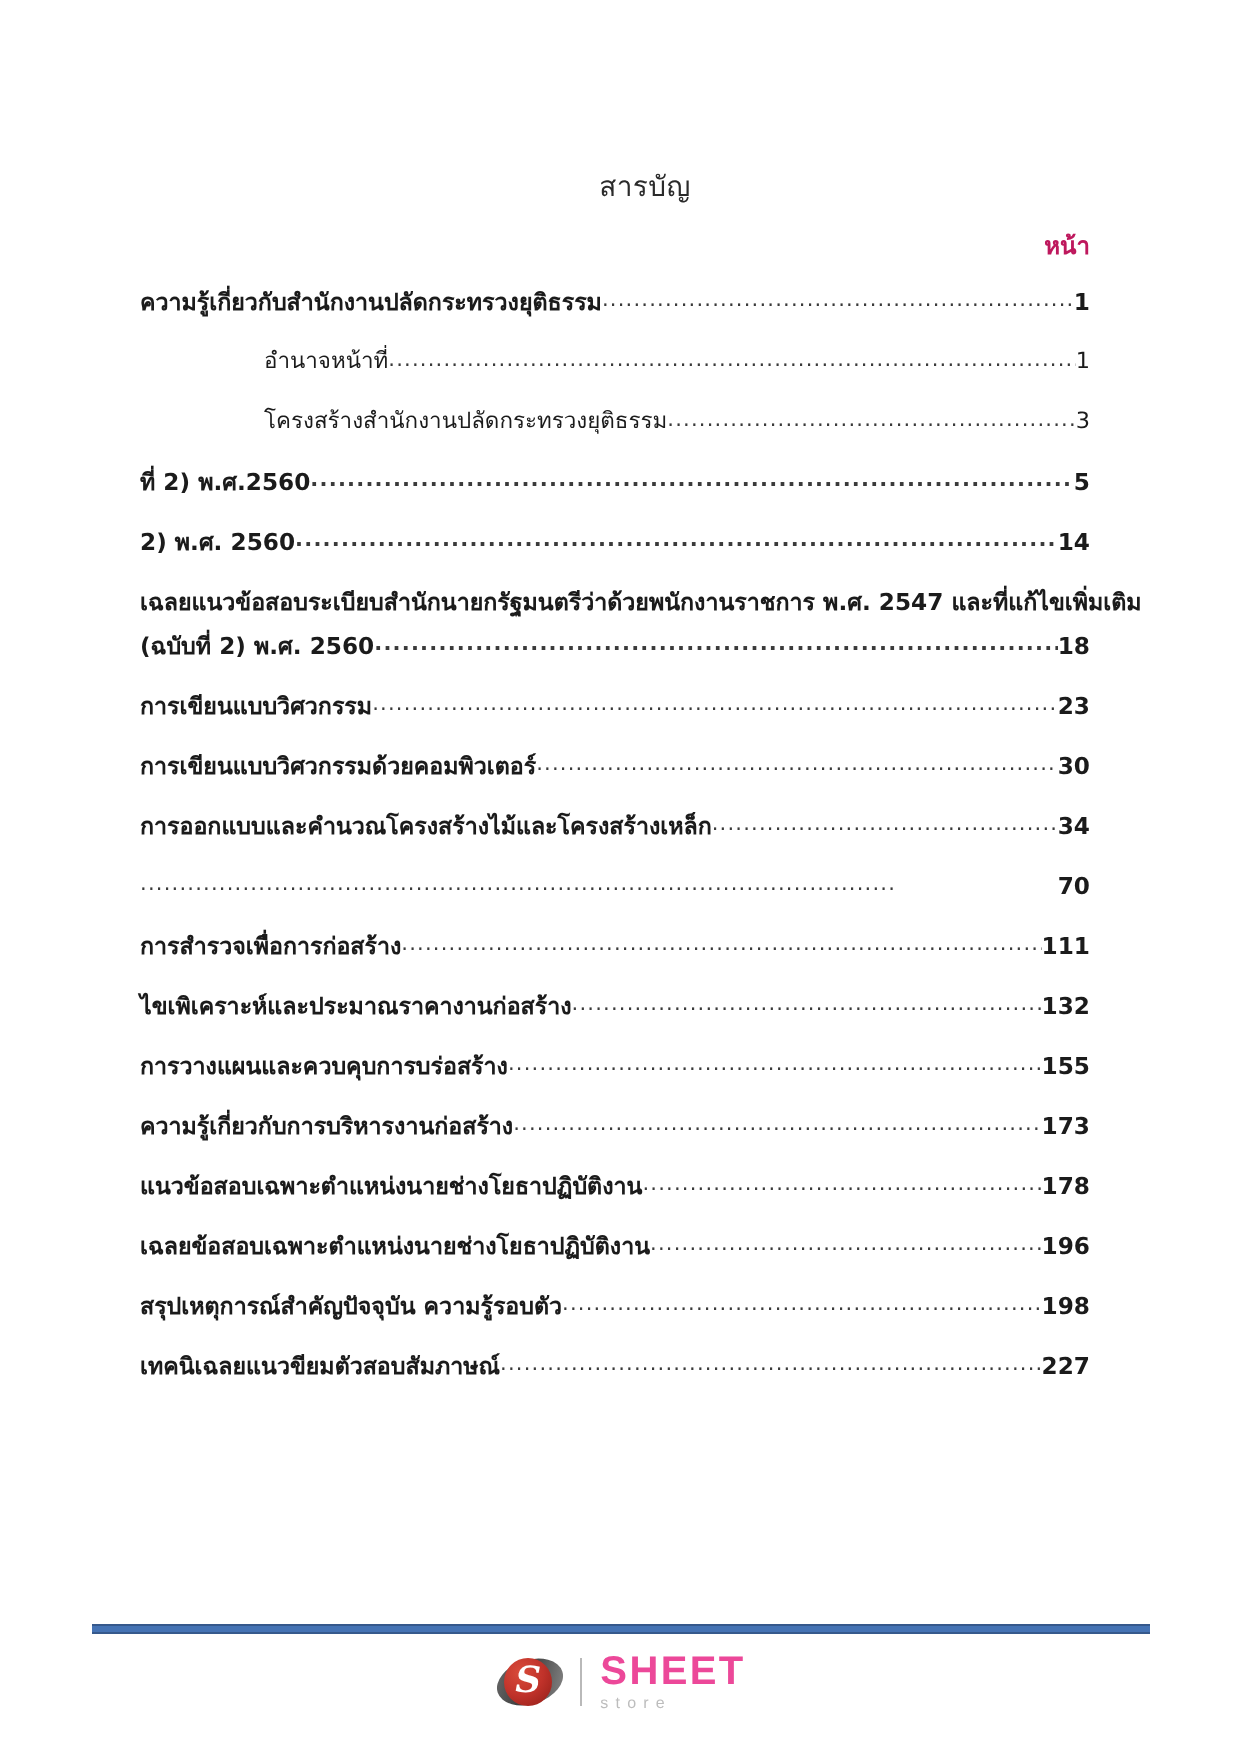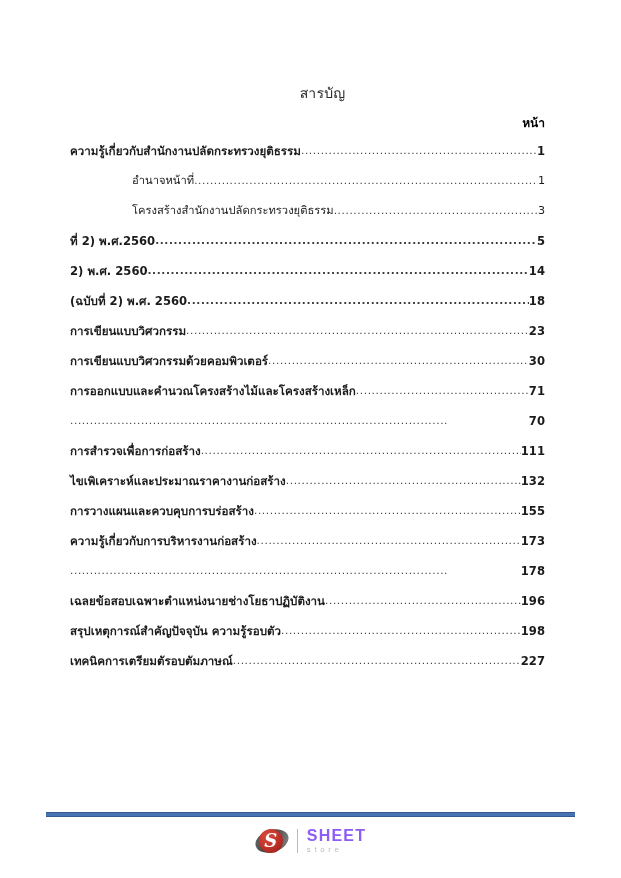--- a/index.html
+++ b/index.html
@@ -37,21 +37,21 @@
   }
 
   .page-col-label {
     position: absolute;
     top: 113px;
     left: 0;
     width: 545px;
     text-align: right;
     font-size: 12px;
     font-weight: 700;
-    color: #000000;
+    color: #be185d;
   }
 
   
   .toc-body {
     position: absolute;
     top: 142px;
     left: 70px;
     width: 475px;
   }
 
@@ -204,24 +204,24 @@
     margin-right: 9px;
     flex: 0 0 auto;
   }
 
   .logo-text {
     flex: 0 0 auto;
     line-height: 1;
   }
   .logo-text .brand {
     display: block;
-    font-size: 16px;
+    font-size: 20px;
     font-weight: 700;
     letter-spacing: 1.2px;
-    color: #8b5cf6;
+    color: #ec4899;
     font-family: "Liberation Sans", sans-serif;
   }
   .logo-text .sub {
     display: block;
     font-size: 8px;
     letter-spacing: 3.6px;
     color: #bdbdbd;
     margin-top: 2px;
     font-family: "Liberation Sans", sans-serif;
   }
@@ -265,20 +265,21 @@
         </span>
       </div>
       <div class="toc-entry level-1 wrap-entry spaced">
         <span class="line2">
           <span class="label">2) พ.ศ. 2560 </span>
           <span class="leader">................................................................................................</span>
           <span class="pageno">14</span>
         </span>
       </div>
       <div class="toc-entry level-1 wrap-entry spaced">
+        <span class="line1">เฉลยแนวข้อสอบระเบียบสำนักนายกรัฐมนตรีว่าด้วยพนักงานราชการ พ.ศ. 2547 และที่แก้ไขเพิ่มเติม</span>
         <span class="line2">
           <span class="label">(ฉบับที่ 2) พ.ศ. 2560</span>
           <span class="leader">................................................................................................</span>
           <span class="pageno">18</span>
         </span>
       </div>
       <div class="toc-entry level-1">
         <span class="row">
           <span class="label">การเขียนแบบวิศวกรรม </span>
           <span class="leader">................................................................................................</span>
@@ -289,21 +290,21 @@
         <span class="row">
           <span class="label">การเขียนแบบวิศวกรรมด้วยคอมพิวเตอร์</span>
           <span class="leader">................................................................................................</span>
           <span class="pageno">30</span>
         </span>
       </div>
       <div class="toc-entry level-1">
         <span class="row">
           <span class="label">การออกแบบและคำนวณโครงสร้างไม้และโครงสร้างเหล็ก </span>
           <span class="leader">................................................................................................</span>
-          <span class="pageno">71</span>
+          <span class="pageno">34</span>
         </span>
       </div>
       <div class="toc-entry level-1">
         <span class="row">
           <span class="leader">................................................................................................</span>
           <span class="pageno">70</span>
         </span>
       </div>
       <div class="toc-entry level-1">
         <span class="row">
@@ -328,41 +329,42 @@
       </div>
       <div class="toc-entry level-1">
         <span class="row">
           <span class="label">ความรู้เกี่ยวกับการบริหารงานก่อสร้าง</span>
           <span class="leader">................................................................................................</span>
           <span class="pageno">173</span>
         </span>
       </div>
       <div class="toc-entry level-1">
         <span class="row">
+          <span class="label">แนวข้อสอบเฉพาะตำแหน่งนายช่างโยธาปฏิบัติงาน</span>
           <span class="leader">................................................................................................</span>
           <span class="pageno">178</span>
         </span>
       </div>
       <div class="toc-entry level-1">
         <span class="row">
           <span class="label">เฉลยข้อสอบเฉพาะตำแหน่งนายช่างโยธาปฏิบัติงาน</span>
           <span class="leader">................................................................................................</span>
           <span class="pageno">196</span>
         </span>
       </div>
       <div class="toc-entry level-1">
         <span class="row">
           <span class="label">สรุปเหตุการณ์สำคัญปัจจุบัน ความรู้รอบตัว</span>
           <span class="leader">................................................................................................</span>
           <span class="pageno">198</span>
         </span>
       </div>
       <div class="toc-entry level-1">
         <span class="row">
-          <span class="label">เทคนิคการเตรียมตัรอบตัมภาษณ์ </span>
+          <span class="label">เทคนิเฉลยแนวขียมตัวสอบสัมภาษณ์ </span>
           <span class="leader">................................................................................................</span>
           <span class="pageno">227</span>
         </span>
       </div>
     </div>
 
   <div class="footer-rule"></div>
 
   <div class="footer-logo">
     <div class="logo-mark">

